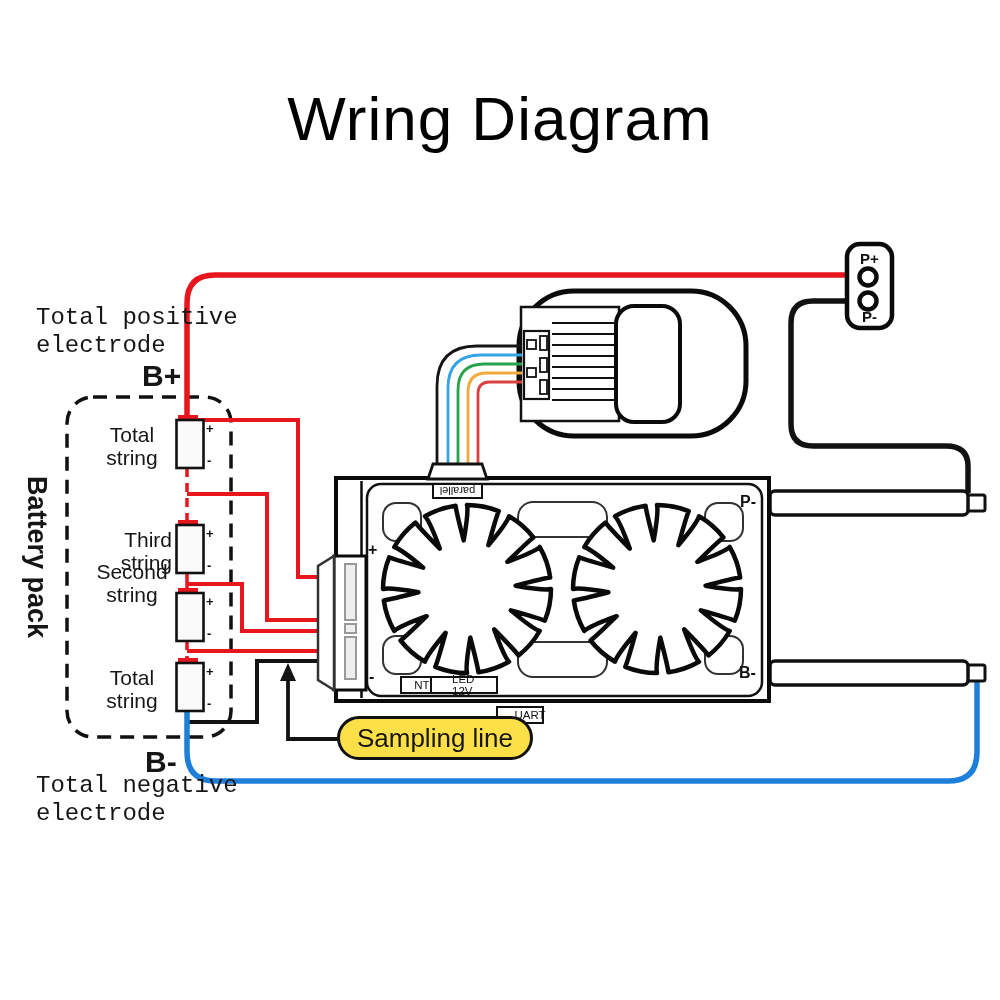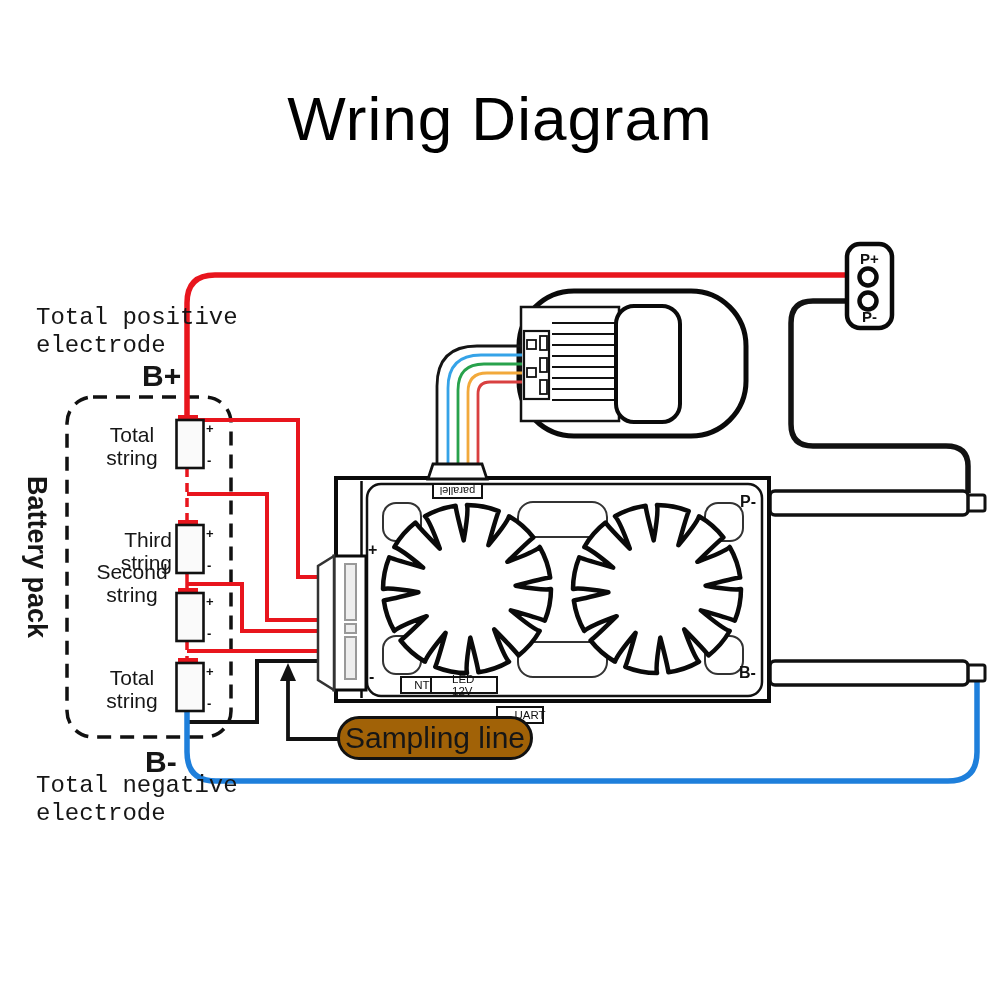--- a/index.html
+++ b/index.html
@@ -13,23 +13,23 @@
   .stringlbl{width:80px;text-align:center;font-size:21px;line-height:23px;}
   .pol{font-size:13px;font-weight:700;color:#111;}
   .boardpol{font-size:16px;font-weight:700;color:#111;}
   .termlbl{font-size:16px;font-weight:700;color:#111;}
   .vert{transform:rotate(90deg);transform-origin:left top;font-size:27px;font-weight:700;white-space:nowrap;}
   .pinbox{position:absolute;background:#fff;border:2.2px solid #111;display:flex;
           align-items:center;justify-content:center;font-size:11.5px;color:#111;box-sizing:border-box;padding-left:20px;}
   .parallelbox{position:absolute;left:432px;top:483px;width:51px;height:16px;background:#fff;
           border:2px solid #111;display:flex;align-items:center;justify-content:center;
           font-size:11px;color:#111;transform:rotate(180deg);box-sizing:border-box;}
-  .callout{position:absolute;left:337px;top:716px;width:196px;height:44px;background:#a16207;
+  .callout{position:absolute;left:337px;top:716px;width:196px;height:44px;background:#fde047;
           border:3.5px solid #111;border-radius:22px;display:flex;align-items:center;
-          justify-content:center;font-size:30px;color:#161616;box-sizing:border-box;}
+          justify-content:center;font-size:26px;color:#161616;box-sizing:border-box;}
   .pplbl{position:absolute;width:45px;text-align:center;font-size:15px;font-weight:700;color:#111;}
 </style>
 </head>
 <body>
 
 <div id="stage">
 
 <svg id="wires" width="1000" height="1000" viewBox="0 0 1000 1000">
 
   <rect x="67" y="397" width="164" height="340" rx="26" fill="none" stroke="#111" stroke-width="3.5" stroke-dasharray="14 9"></rect>

